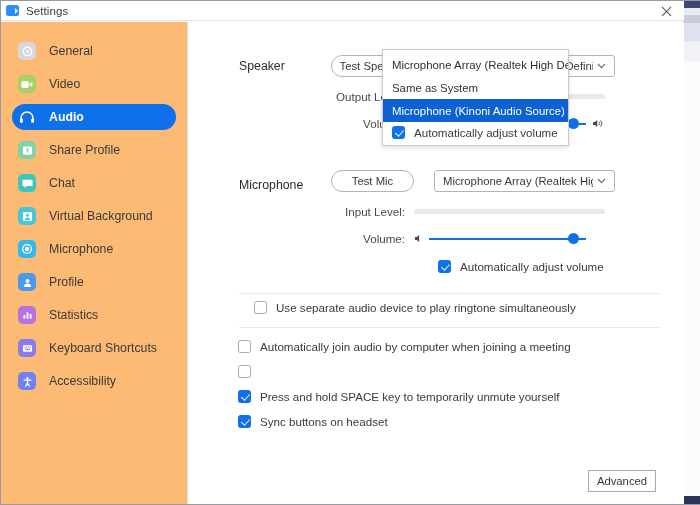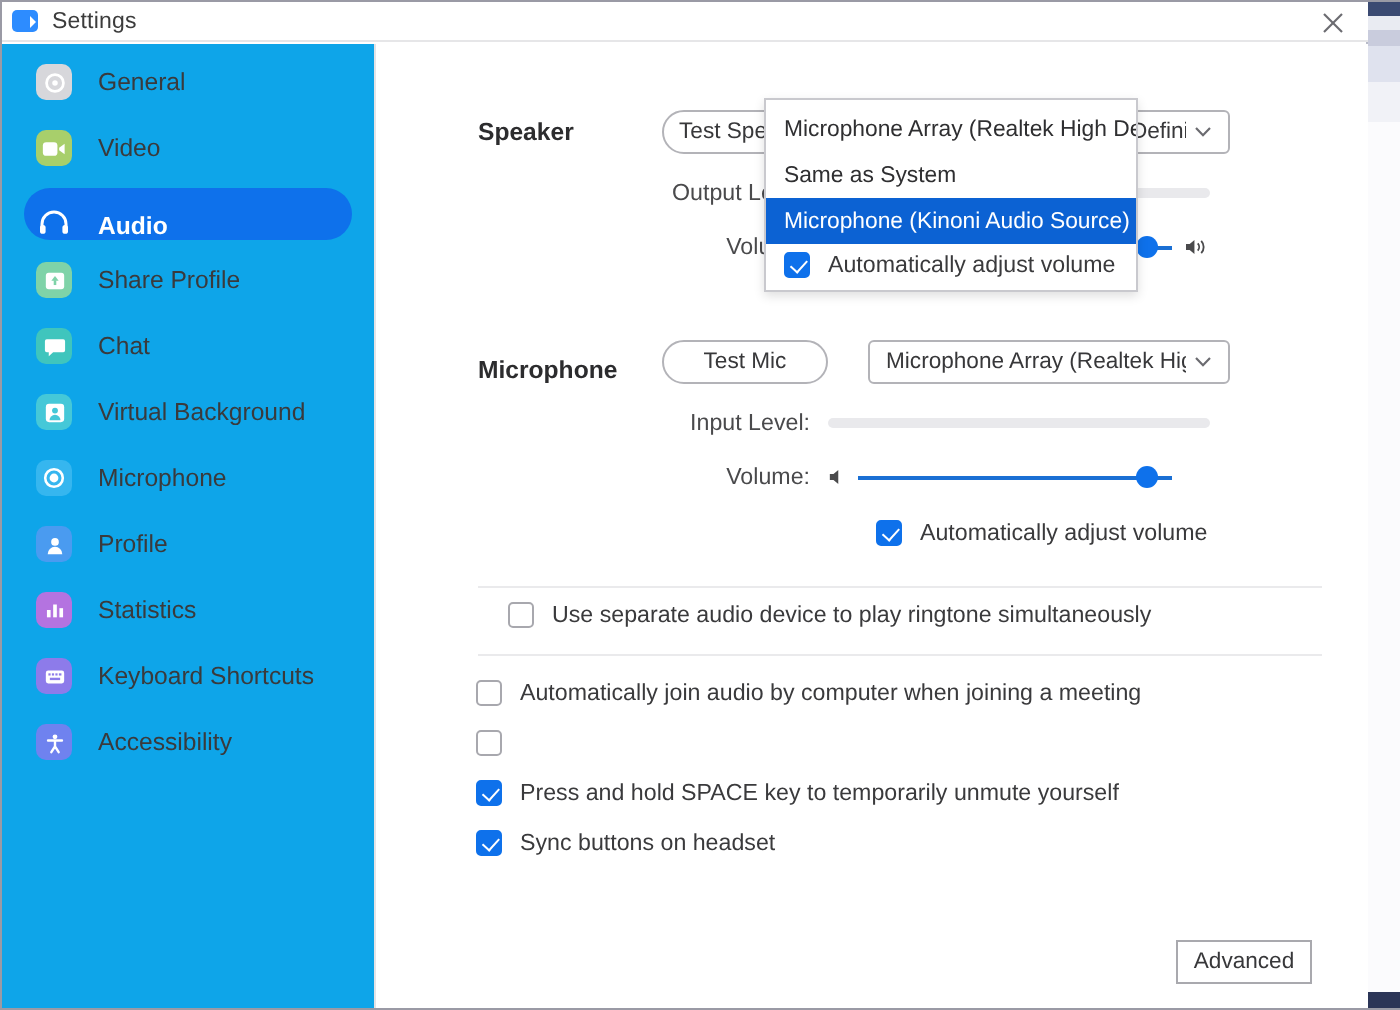--- a/index.html
+++ b/index.html
@@ -79,34 +79,34 @@
     position: absolute;
     top: 21px; left: 0;
     width: 683px; height: 484px;
     display: flex;
     background: #ffffff;
   }
 
   
   #sidebar {
     width: 187px; height: 100%;
-    background: #0ea5e9;
+    background: #fdba74;
     border-right: 1px solid #e3e3e6;
-    padding-top: 6px;
+    padding-top: 16px;
     flex: 0 0 187px;
   }
   .nav-item {
     display: flex; align-items: center;
     height: 26px;
     margin: 0 11px 7px 11px;
     padding-left: 6px;
     border-radius: 13px;
     cursor: pointer;
   }
-  .nav-item.active { background: #0e71eb; align-items: flex-end; }
+  .nav-item.active { background: #0e71eb; }
   .nav-label {
     margin-left: 13px;
     font-size: 12.3px;
     color: #3a3a3c;
     white-space: nowrap;
   }
   .nav-item.active .nav-label { color: #ffffff; font-weight: bold; }
 
   .nav-icon {
     width: 18px; height: 18px;
@@ -128,21 +128,21 @@
   }
 
   .section-row {
     display: flex;
     align-items: center;
     height: 22px;
   }
   .section-title {
     width: 92px;
     font-size: 12.3px;
-    font-weight: bold;
+    font-weight: normal;
     color: #2c2c2e;
     flex: 0 0 92px;
   }
 
   .test-button {
     width: 83px; height: 22px;
     border: 1px solid #b3b3b8;
     border-radius: 11px;
     background: #ffffff;
     font-family: "Liberation Sans", sans-serif;

